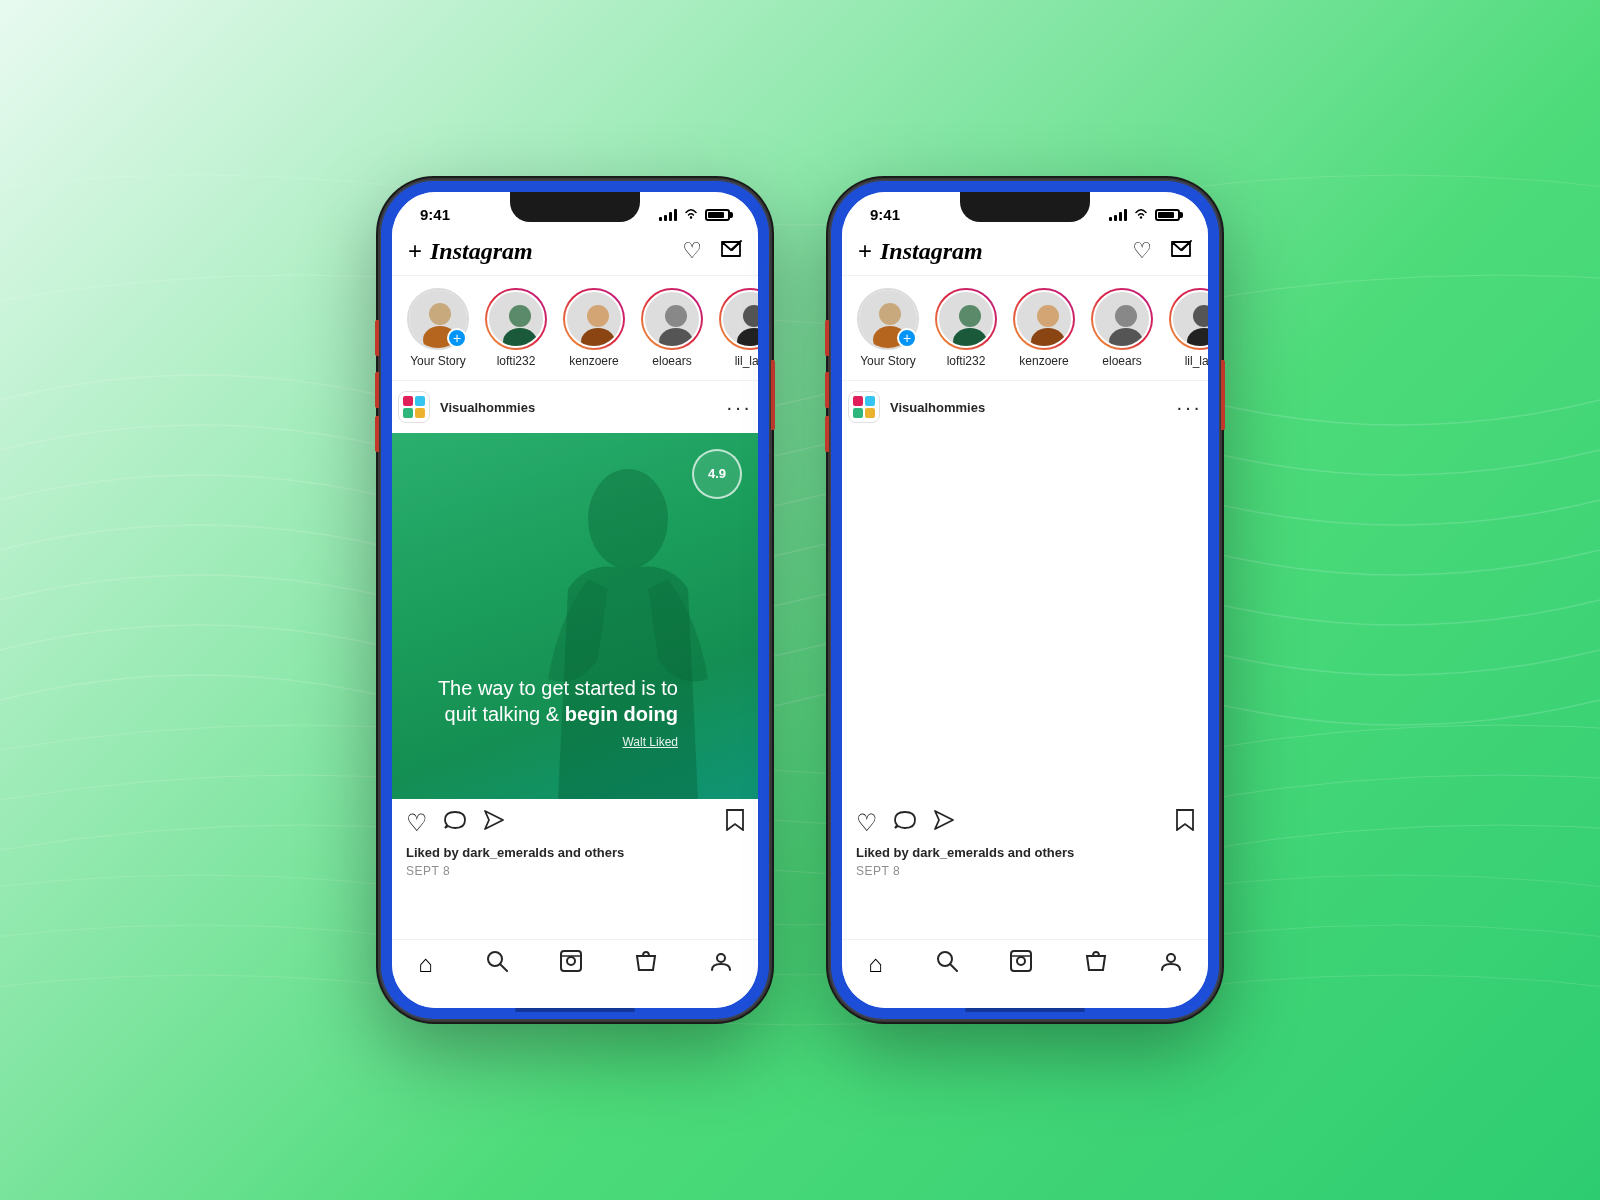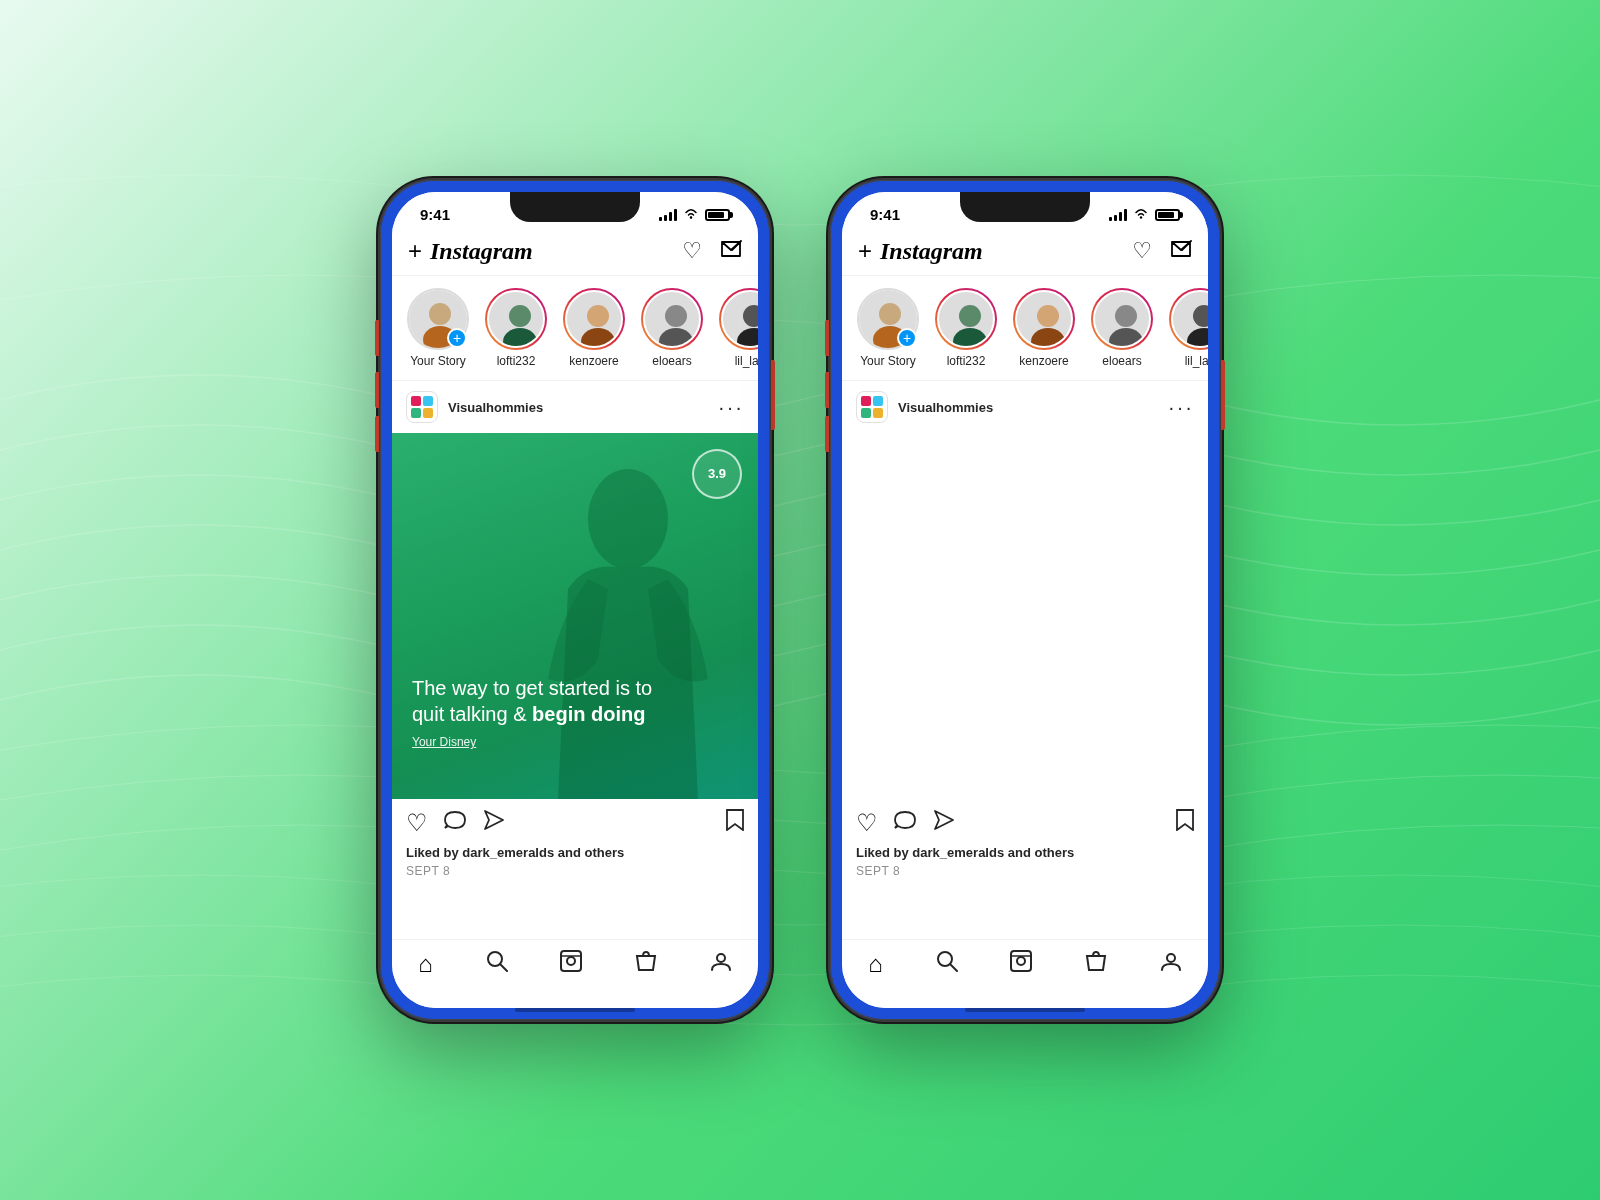--- a/index.html
+++ b/index.html
@@ -287,21 +287,21 @@
     
     .post {
       flex-shrink: 0;
       background: #fff;
     }
 
     .post-header {
       display: flex;
       align-items: center;
       justify-content: space-between;
-      padding: 10px 14px;
+      padding: 10px 6px;
     }
 
     .post-user {
       display: flex;
       align-items: center;
       gap: 10px;
     }
 
     
     .slack-icon {
@@ -377,20 +377,21 @@
       font-size: 16px;
       font-weight: 700;
     }
 
     .post-quote {
       position: absolute;
       bottom: 50px;
       left: 20px;
       right: 80px;
       color: #fff;
+      text-align: right;
     }
 
     .post-quote .quote-text {
       font-size: 20px;
       font-weight: 400;
       line-height: 1.3;
       margin-bottom: 8px;
     }
 
     .post-quote .quote-bold {
@@ -608,28 +609,28 @@
           <div class="post-image-overlay"></div>
 
           <svg class="person-silhouette" viewBox="0 0 200 340" preserveAspectRatio="xMidYMax meet">
             <ellipse cx="100" cy="60" rx="40" ry="50" fill="rgba(0,80,40,0.5)"></ellipse>
             <path d="M40,130 Q60,100 100,110 Q140,100 160,130 L170,340 L30,340 Z" fill="rgba(0,80,40,0.5)"></path>
             <path d="M60,120 Q30,160 20,220 Q50,230 70,200 L80,130 Z" fill="rgba(0,80,40,0.4)"></path>
             <path d="M140,120 Q170,160 180,220 Q150,230 130,200 L120,130 Z" fill="rgba(0,80,40,0.4)"></path>
           </svg>
 
           <div class="brand-badge">
-            <div style="font-size:13px;font-weight:700;color:#fff;text-align:center;line-height:1.1;">3.9</div>
+            <div style="font-size:13px;font-weight:700;color:#fff;text-align:center;line-height:1.1;">4.9</div>
           </div>
 
           <div class="post-quote">
             <div class="quote-text">
               The way to get started is to quit talking &amp; <span class="quote-bold">begin doing</span>
             </div>
-            <div class="quote-author">Your Disney</div>
+            <div class="quote-author">Walt Liked</div>
           </div>
         </div>
 
         <div class="post-actions">
           <div class="post-actions-left">
             <span style="font-size:24px;">♡</span>
             <span style="font-size:22px;">
               <svg width="22" height="22" viewBox="0 0 22 22" fill="none">
                   <path d="M21 11 Q21 19 11 19 Q7 19 4 17 L1 19 L3 16 Q1 14 1 11 Q1 3 11 3 Q21 3 21 11 Z" stroke="#262626" stroke-width="1.8" fill="none"></path>
                 </svg>

